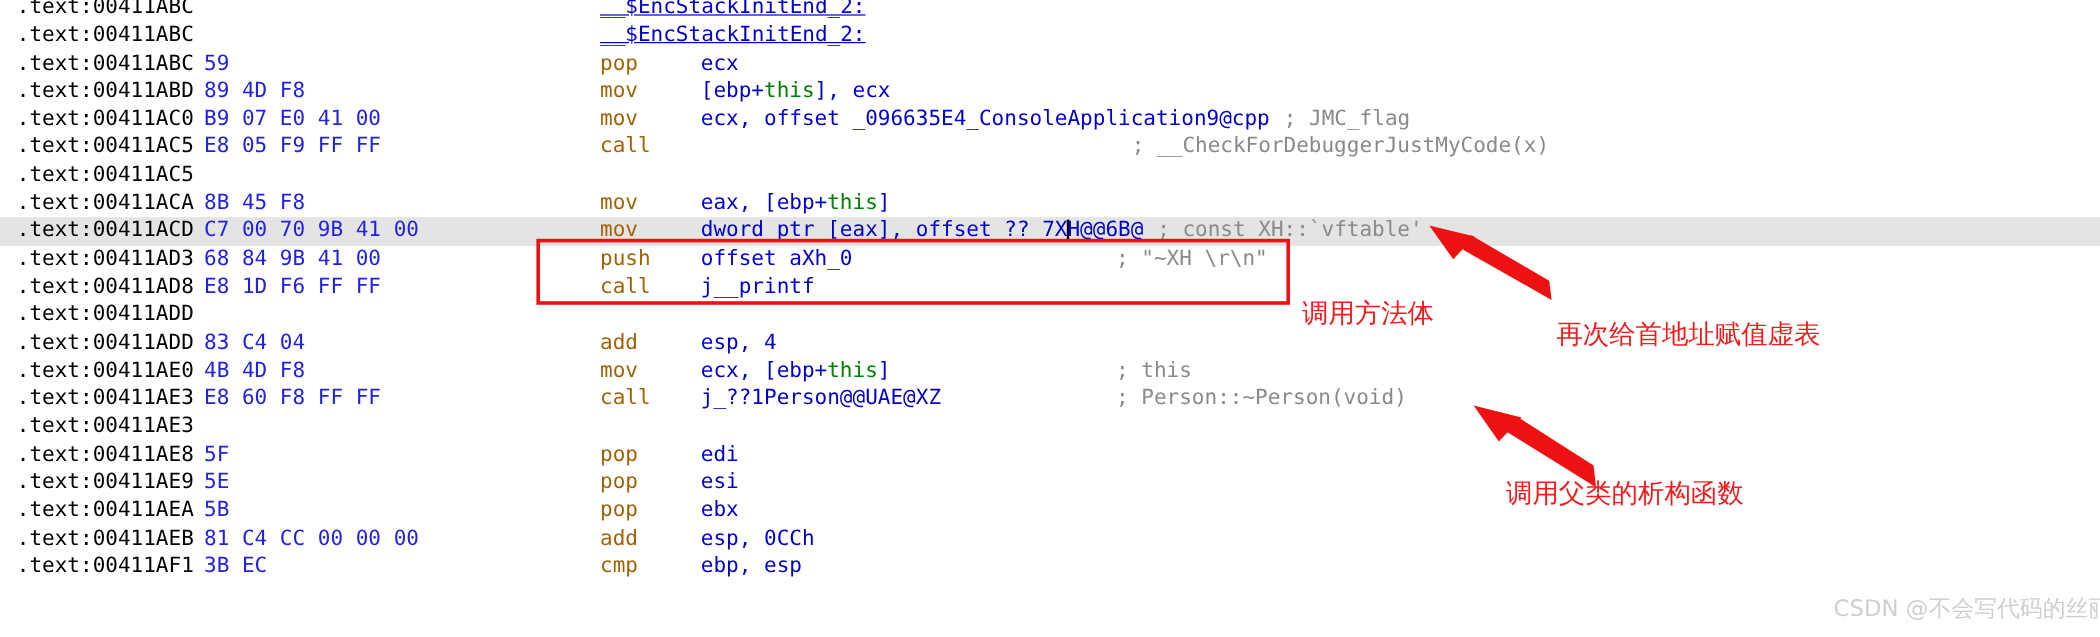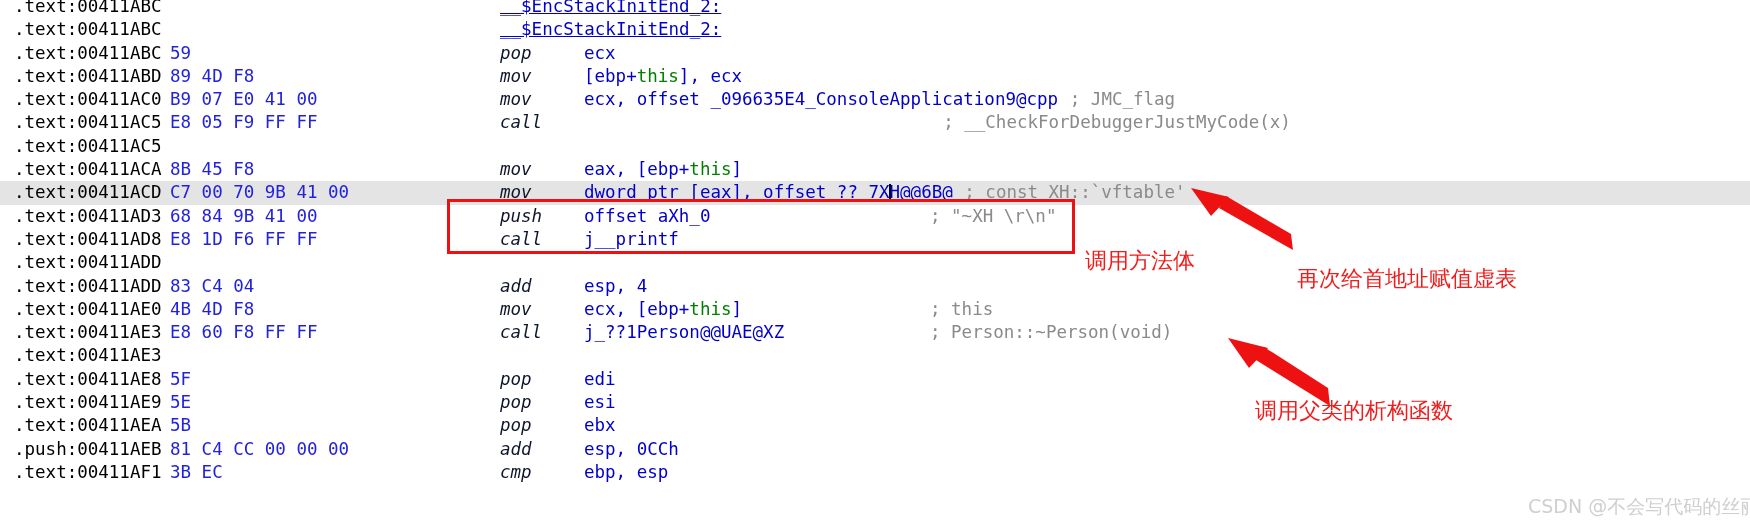--- a/index.html
+++ b/index.html
@@ -33,21 +33,21 @@
   }
   .row.hl {
     background: #e4e4e4;
   }
   .seg {
     position: absolute;
     top: 0;
   }
   .c-addr   { color: #000000; }
   .c-bytes  { color: #2222dd; }
-  .c-mnem   { color: #0f172a; font-style: italic; }
+  .c-mnem   { color: #a16207; }
   .c-op     { color: #0000c8; text-align: right; }
   .c-label  { color: #0000c8; text-decoration: underline; }
   .c-kw     { color: #008000; }
   .c-cmt    { color: #8a8a8a; }
 
   
   .col-addr  { left: 14px; }
   .col-bytes { left: 170px; }
   .col-mnem  { left: 500px; }
   .col-ops   { left: 584px; }
@@ -110,21 +110,21 @@
     <div class="row"><span class="seg col-addr c-addr">.text:00411AD3</span><span class="seg col-bytes c-bytes">68 84 9B 41 00</span><span class="seg col-mnem c-mnem">push</span><span class="seg col-ops c-op">offset aXh_0</span><span class="seg c-cmt" style="left:930px">; "~XH \r\n"</span></div>
     <div class="row"><span class="seg col-addr c-addr">.text:00411AD8</span><span class="seg col-bytes c-bytes">E8 1D F6 FF FF</span><span class="seg col-mnem c-mnem">call</span><span class="seg col-ops c-op">j__printf</span></div>
     <div class="row"><span class="seg col-addr c-addr">.text:00411ADD</span></div>
     <div class="row"><span class="seg col-addr c-addr">.text:00411ADD</span><span class="seg col-bytes c-bytes">83 C4 04</span><span class="seg col-mnem c-mnem">add</span><span class="seg col-ops c-op">esp, 4</span></div>
     <div class="row"><span class="seg col-addr c-addr">.text:00411AE0</span><span class="seg col-bytes c-bytes">4B 4D F8</span><span class="seg col-mnem c-mnem">mov</span><span class="seg col-ops c-op">ecx, [ebp+<span class="c-kw">this</span>]</span><span class="seg c-cmt" style="left:930px">; this</span></div>
     <div class="row"><span class="seg col-addr c-addr">.text:00411AE3</span><span class="seg col-bytes c-bytes">E8 60 F8 FF FF</span><span class="seg col-mnem c-mnem">call</span><span class="seg col-ops c-op">j_??1Person@@UAE@XZ</span><span class="seg c-cmt" style="left:930px">; Person::~Person(void)</span></div>
     <div class="row"><span class="seg col-addr c-addr">.text:00411AE3</span></div>
     <div class="row"><span class="seg col-addr c-addr">.text:00411AE8</span><span class="seg col-bytes c-bytes">5F</span><span class="seg col-mnem c-mnem">pop</span><span class="seg col-ops c-op">edi</span></div>
     <div class="row"><span class="seg col-addr c-addr">.text:00411AE9</span><span class="seg col-bytes c-bytes">5E</span><span class="seg col-mnem c-mnem">pop</span><span class="seg col-ops c-op">esi</span></div>
     <div class="row"><span class="seg col-addr c-addr">.text:00411AEA</span><span class="seg col-bytes c-bytes">5B</span><span class="seg col-mnem c-mnem">pop</span><span class="seg col-ops c-op">ebx</span></div>
-    <div class="row"><span class="seg col-addr c-addr">.push:00411AEB</span><span class="seg col-bytes c-bytes">81 C4 CC 00 00 00</span><span class="seg col-mnem c-mnem">add</span><span class="seg col-ops c-op">esp, 0CCh</span></div>
+    <div class="row"><span class="seg col-addr c-addr">.text:00411AEB</span><span class="seg col-bytes c-bytes">81 C4 CC 00 00 00</span><span class="seg col-mnem c-mnem">add</span><span class="seg col-ops c-op">esp, 0CCh</span></div>
     <div class="row"><span class="seg col-addr c-addr">.text:00411AF1</span><span class="seg col-bytes c-bytes">3B EC</span><span class="seg col-mnem c-mnem">cmp</span><span class="seg col-ops c-op">ebp, esp</span></div>
   </div>
 
 <div id="overlay">
 
   <div class="redbox" style="left:447px; top:199px; width:628px; height:55px;"></div>
 
   <svg class="arrow-svg" style="left:1185px; top:186px; width:110px; height:70px;" viewBox="0 0 110 70">
     <g fill="#ee1111">
       <path d="M 108 64 L 34 22 L 41 10 L 106 48 Z"></path>

